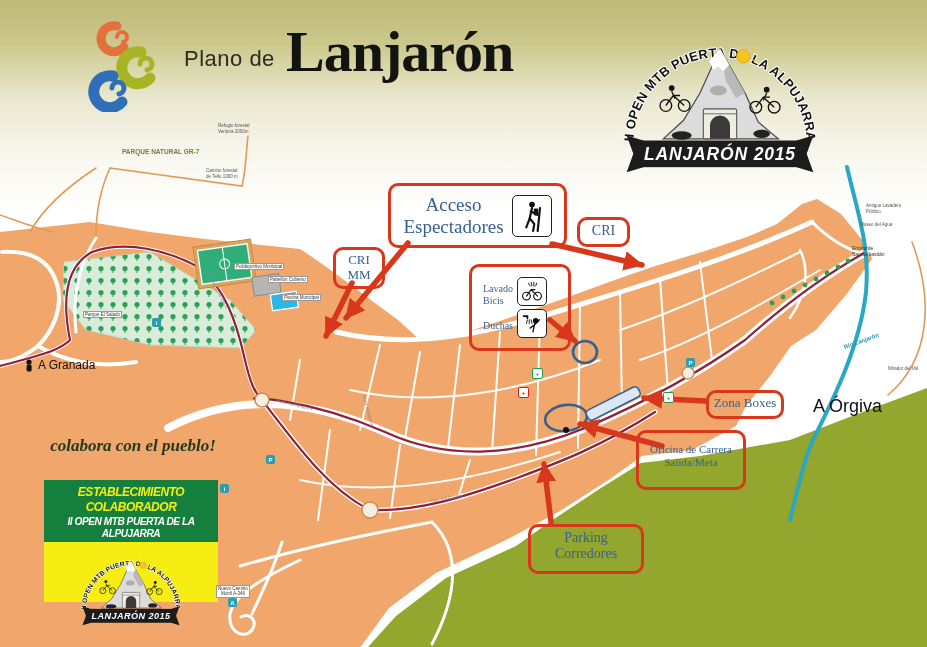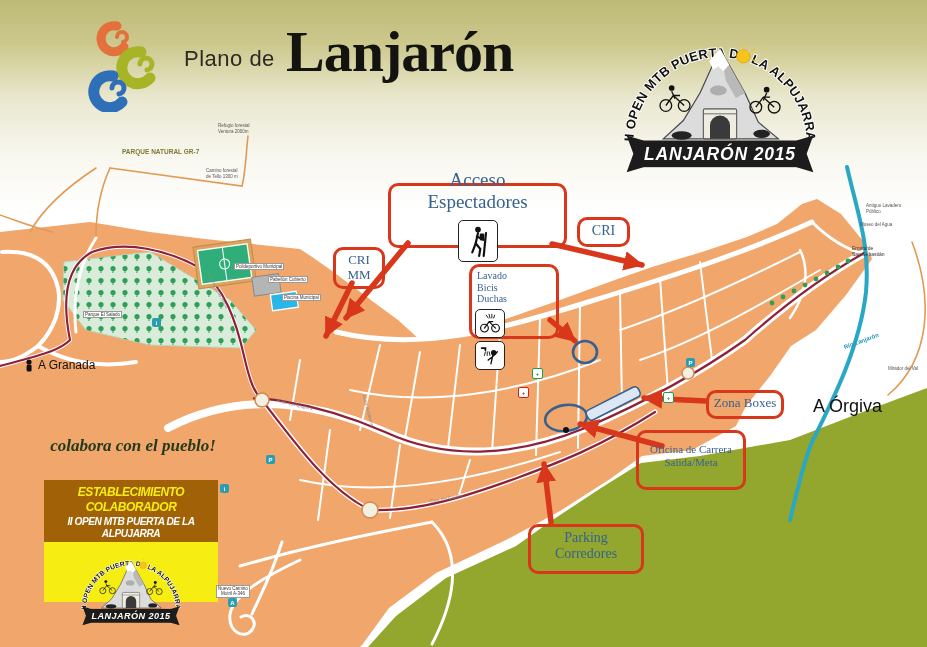--- a/index.html
+++ b/index.html
@@ -8,35 +8,35 @@
     font-family:"Liberation Sans",sans-serif;
     background:linear-gradient(180deg,#bdb976 0%,#cdc98e 7%,#e9e7cd 15%,#f8f7ef 24%,#ffffff 33%,#ffffff 100%);
   }
   .abs{position:absolute;}
   svg{display:block;}
   
   #plano-de{left:184px;top:46px;font-size:22px;color:#2b2b23;letter-spacing:.5px;}
   #lanjaron-title{left:286px;top:18px;font-family:"Liberation Serif",serif;font-size:58px;font-weight:600;color:#131310;letter-spacing:-1px;}
   
   .callout{border:3px solid #d8371b;border-radius:10px;color:#37618f;
-    font-family:"Liberation Serif",serif;text-align:center;background:transparent;line-height:1.15;flex-direction:column;}
+    font-family:"Liberation Serif",serif;text-align:center;background:transparent;line-height:1.15;}
   .callout .ln{display:block;}
   #acceso-box{left:388px;top:183px;width:165px;height:53px;font-size:19px;display:flex;align-items:center;justify-content:center;gap:8px;padding:3px 4px;}
   #cri-box{left:577px;top:217px;width:41px;height:18px;font-size:14px;padding:3px;}
   #crimm-box{left:333px;top:247px;width:40px;height:30px;font-size:13px;padding:3px;text-align:center;}
-  #lavado-box{left:469px;top:264px;width:78px;height:63px;font-size:10px;padding:3px;display:flex;gap:4px;align-items:stretch;}
+  #lavado-box{left:469px;top:264px;width:78px;height:63px;font-size:10px;padding:9px;display:flex;gap:4px;align-items:stretch;}
   #zona-box{left:706px;top:390px;width:68px;height:17px;font-size:13px;padding:3px 2px;}
   #oficina-box{left:636px;top:430px;width:100px;height:34px;font-size:11px;padding:10px 2px;}
   #parking-box{left:528px;top:524px;width:78px;height:38px;font-size:14px;padding:3px 16px;}
   .icon-tile{background:#fff;border:1.6px solid #222;border-radius:5px;display:flex;align-items:center;justify-content:center;}
   
   #slogan{left:30px;top:436px;width:206px;text-align:center;font-family:"Liberation Serif",serif;
     font-style:italic;font-weight:bold;font-size:17px;line-height:1.15;color:#223a1e;}
   #promo-card{left:44px;top:480px;width:174px;height:122px;background:#f6ee12;}
-  #card-black{background:#a16207;padding:4px 2px 3px 2px;text-align:center;}
+  #card-black{background:#15803d;padding:4px 2px 3px 2px;text-align:center;}
   #card-title{color:#f6ee12;font-weight:bold;font-style:italic;font-size:13px;letter-spacing:-.5px;transform:scaleX(.92);transform-origin:center;}
   #card-subtitle{color:#ffffff;font-weight:bold;font-style:italic;font-size:11px;letter-spacing:-.5px;transform:scaleX(.92);transform-origin:center;margin-top:1px;}
   
   .mlabel{color:#111;white-space:nowrap;text-align:right;}
   .chip{background:#fff;border:.5px solid #9a9a9a;color:#333;font-size:4.5px;padding:0 1px;text-align:center;line-height:1.2;}
   .tiny{font-size:4.5px;color:#555;line-height:1.25;}
   .street{font-size:4.5px;color:#8a8a8a;}
   #lbl-parque-natural{left:122px;top:148px;font-size:6.5px;font-weight:bold;color:#7a7a33;}
   #lbl-refugio{left:218px;top:123px;text-align:left;}
   #lbl-camino-forestal{left:206px;top:168px;}

